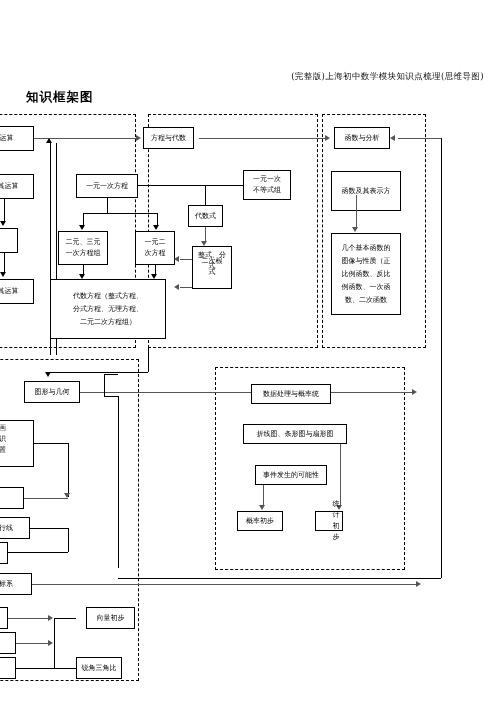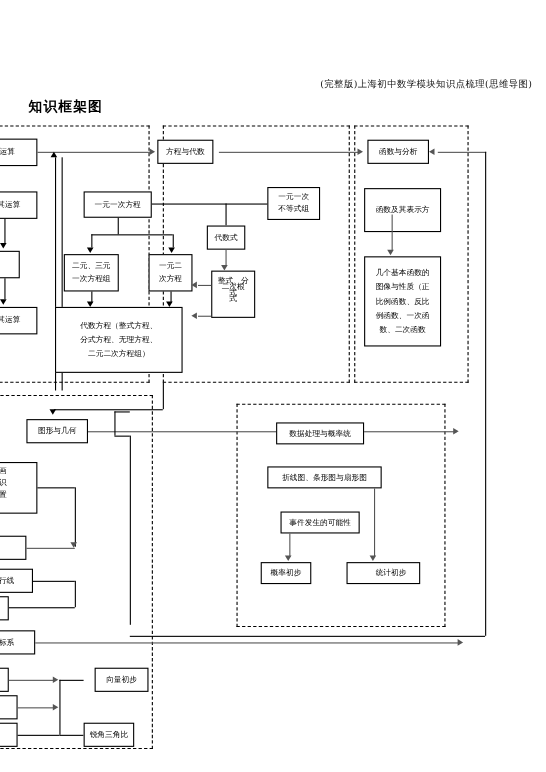--- a/index.html
+++ b/index.html
@@ -271,19 +271,19 @@
     <span>事件发生的可能性</span>
   </div>
 
   <div class="ln lnv" style="left:263px;top:438px;width:1.4px;height:21px;"></div>
   <div class="arw arw-d" style="left:259px;top:458px;"></div>
 
   <div class="node" style="left:237px;top:464px;width:46px;height:20px;">
     <span>概率初步</span>
   </div>
 
-  <div class="node" style="left:315px;top:464px;width:67px;height:20px;padding-left:16px;">
+  <div class="node" style="left:315px;top:464px;width:28px;height:20px;padding-left:16px;">
     <span>统计初步</span>
   </div>
 
   <div class="lnk lnkh" style="left:118px;top:531px;width:323px;"></div>
 
 </div>
 
 </body></html>

